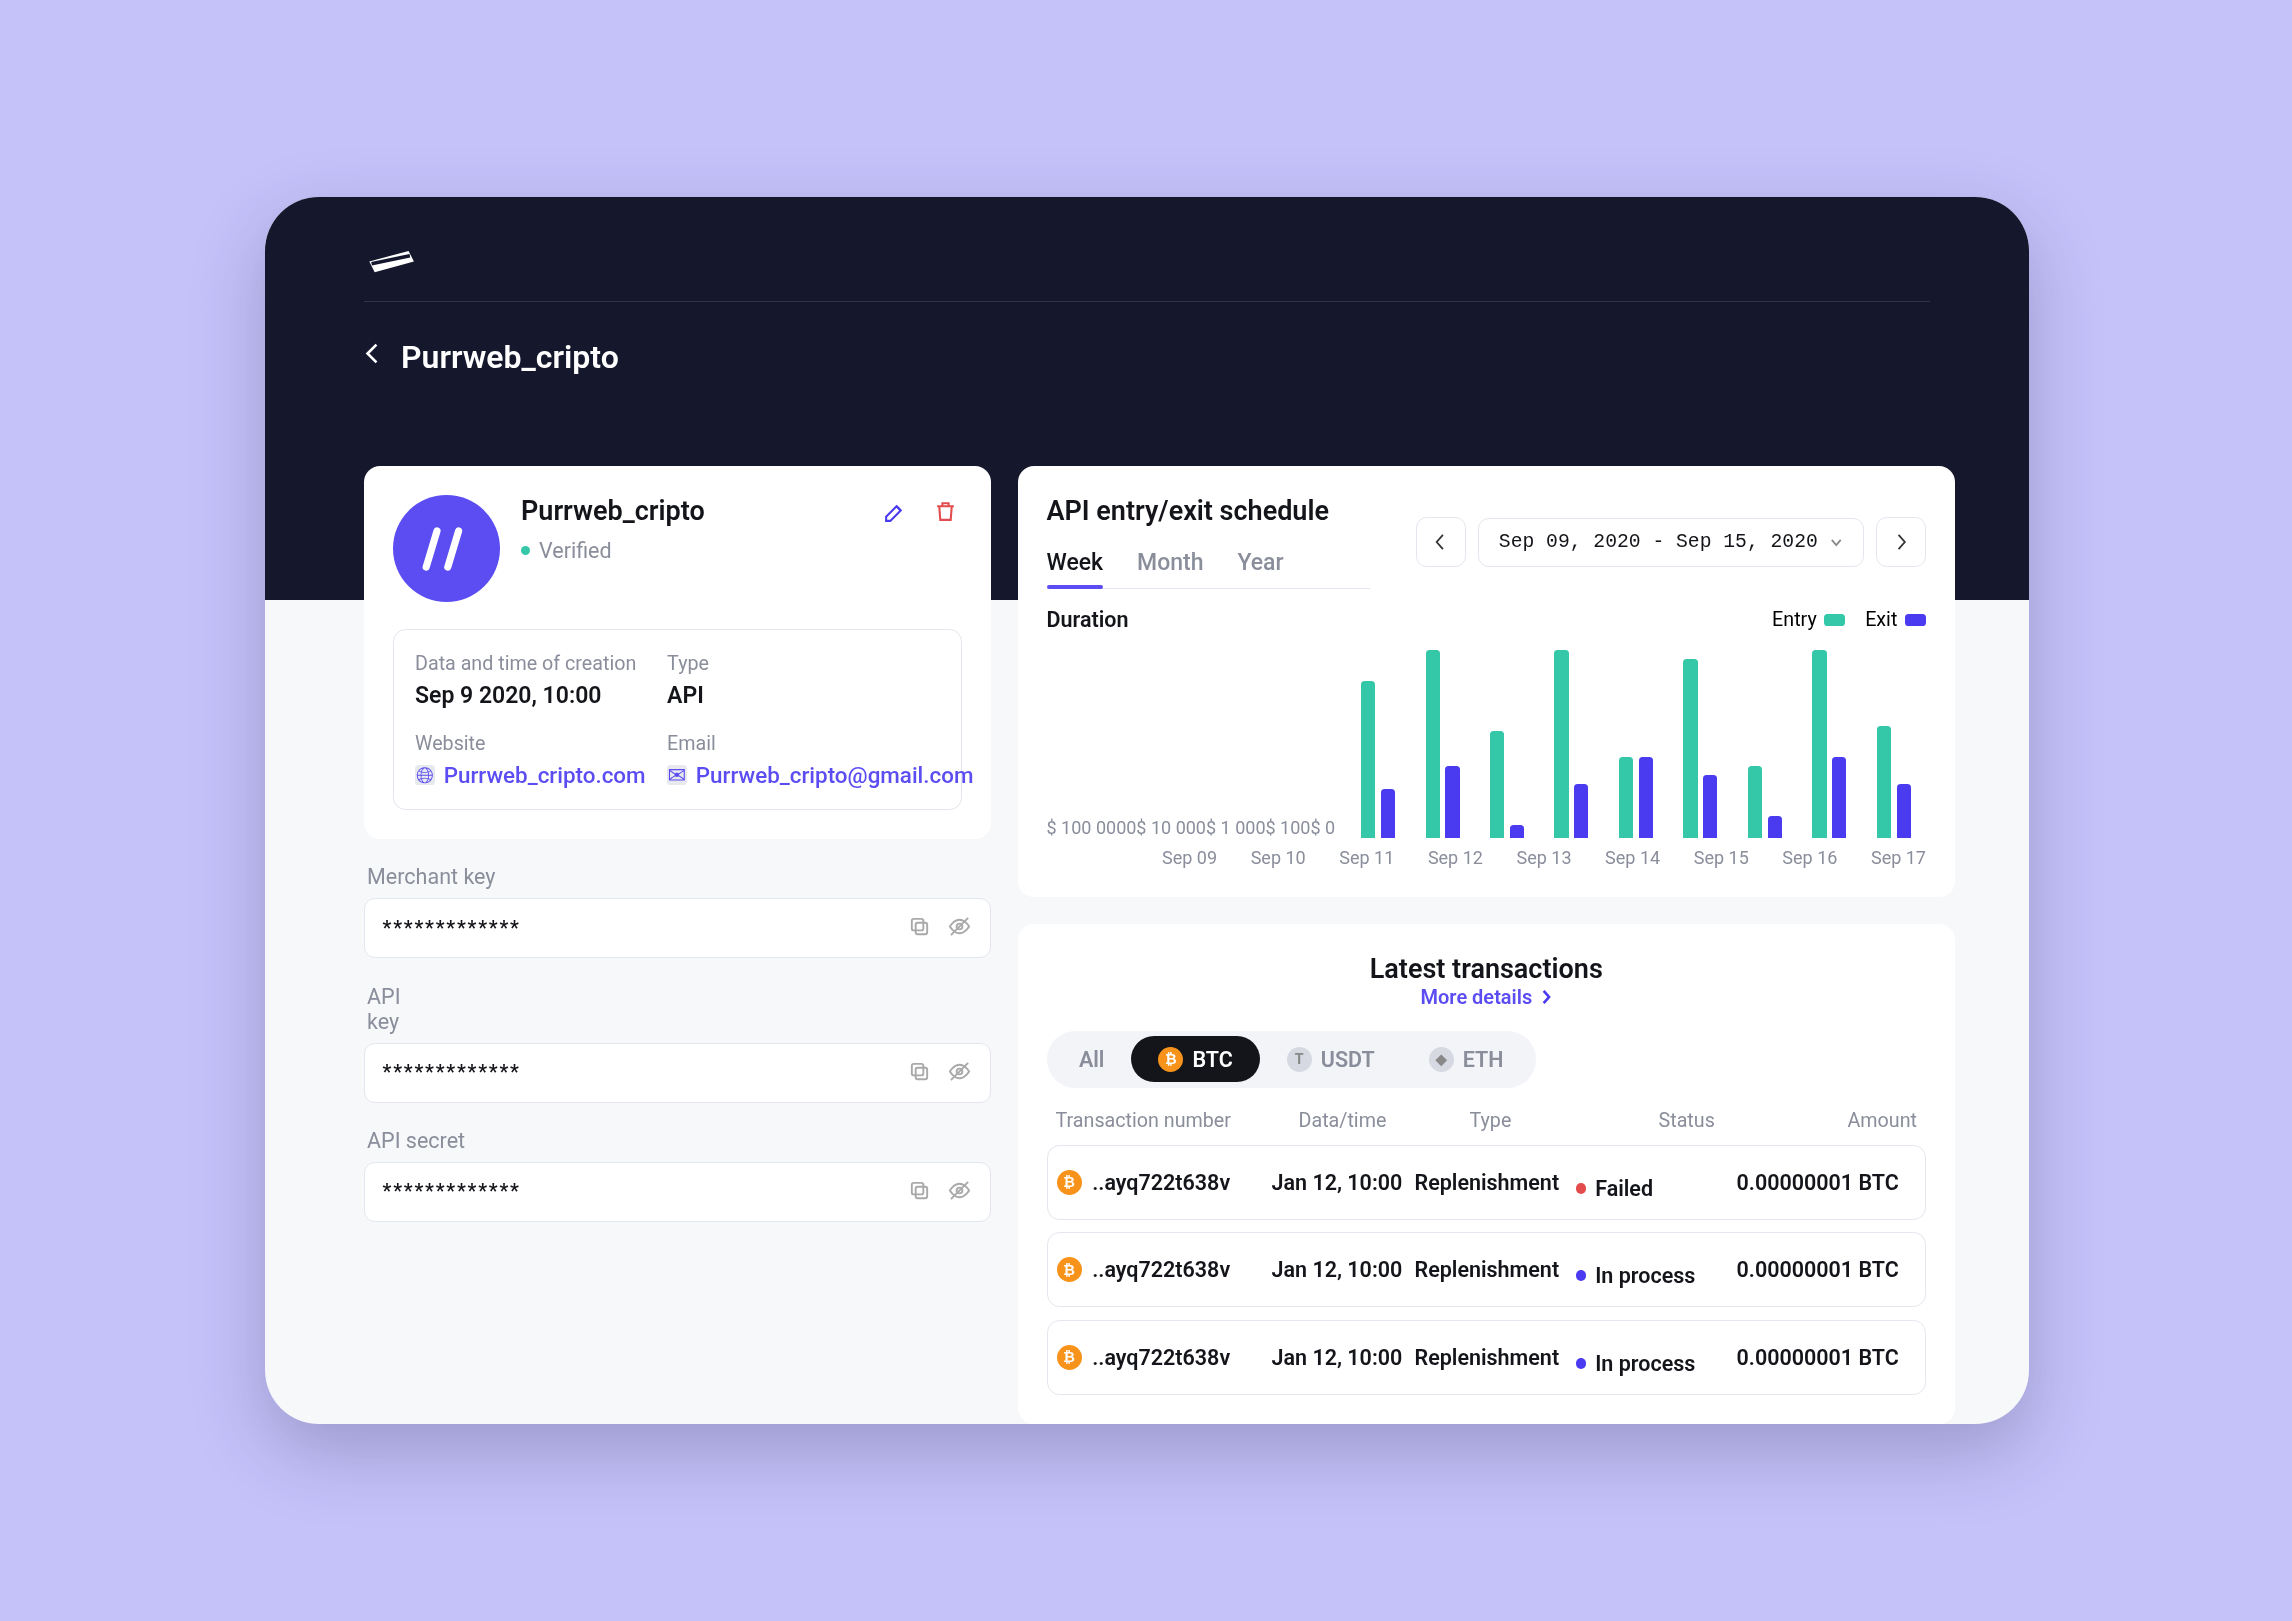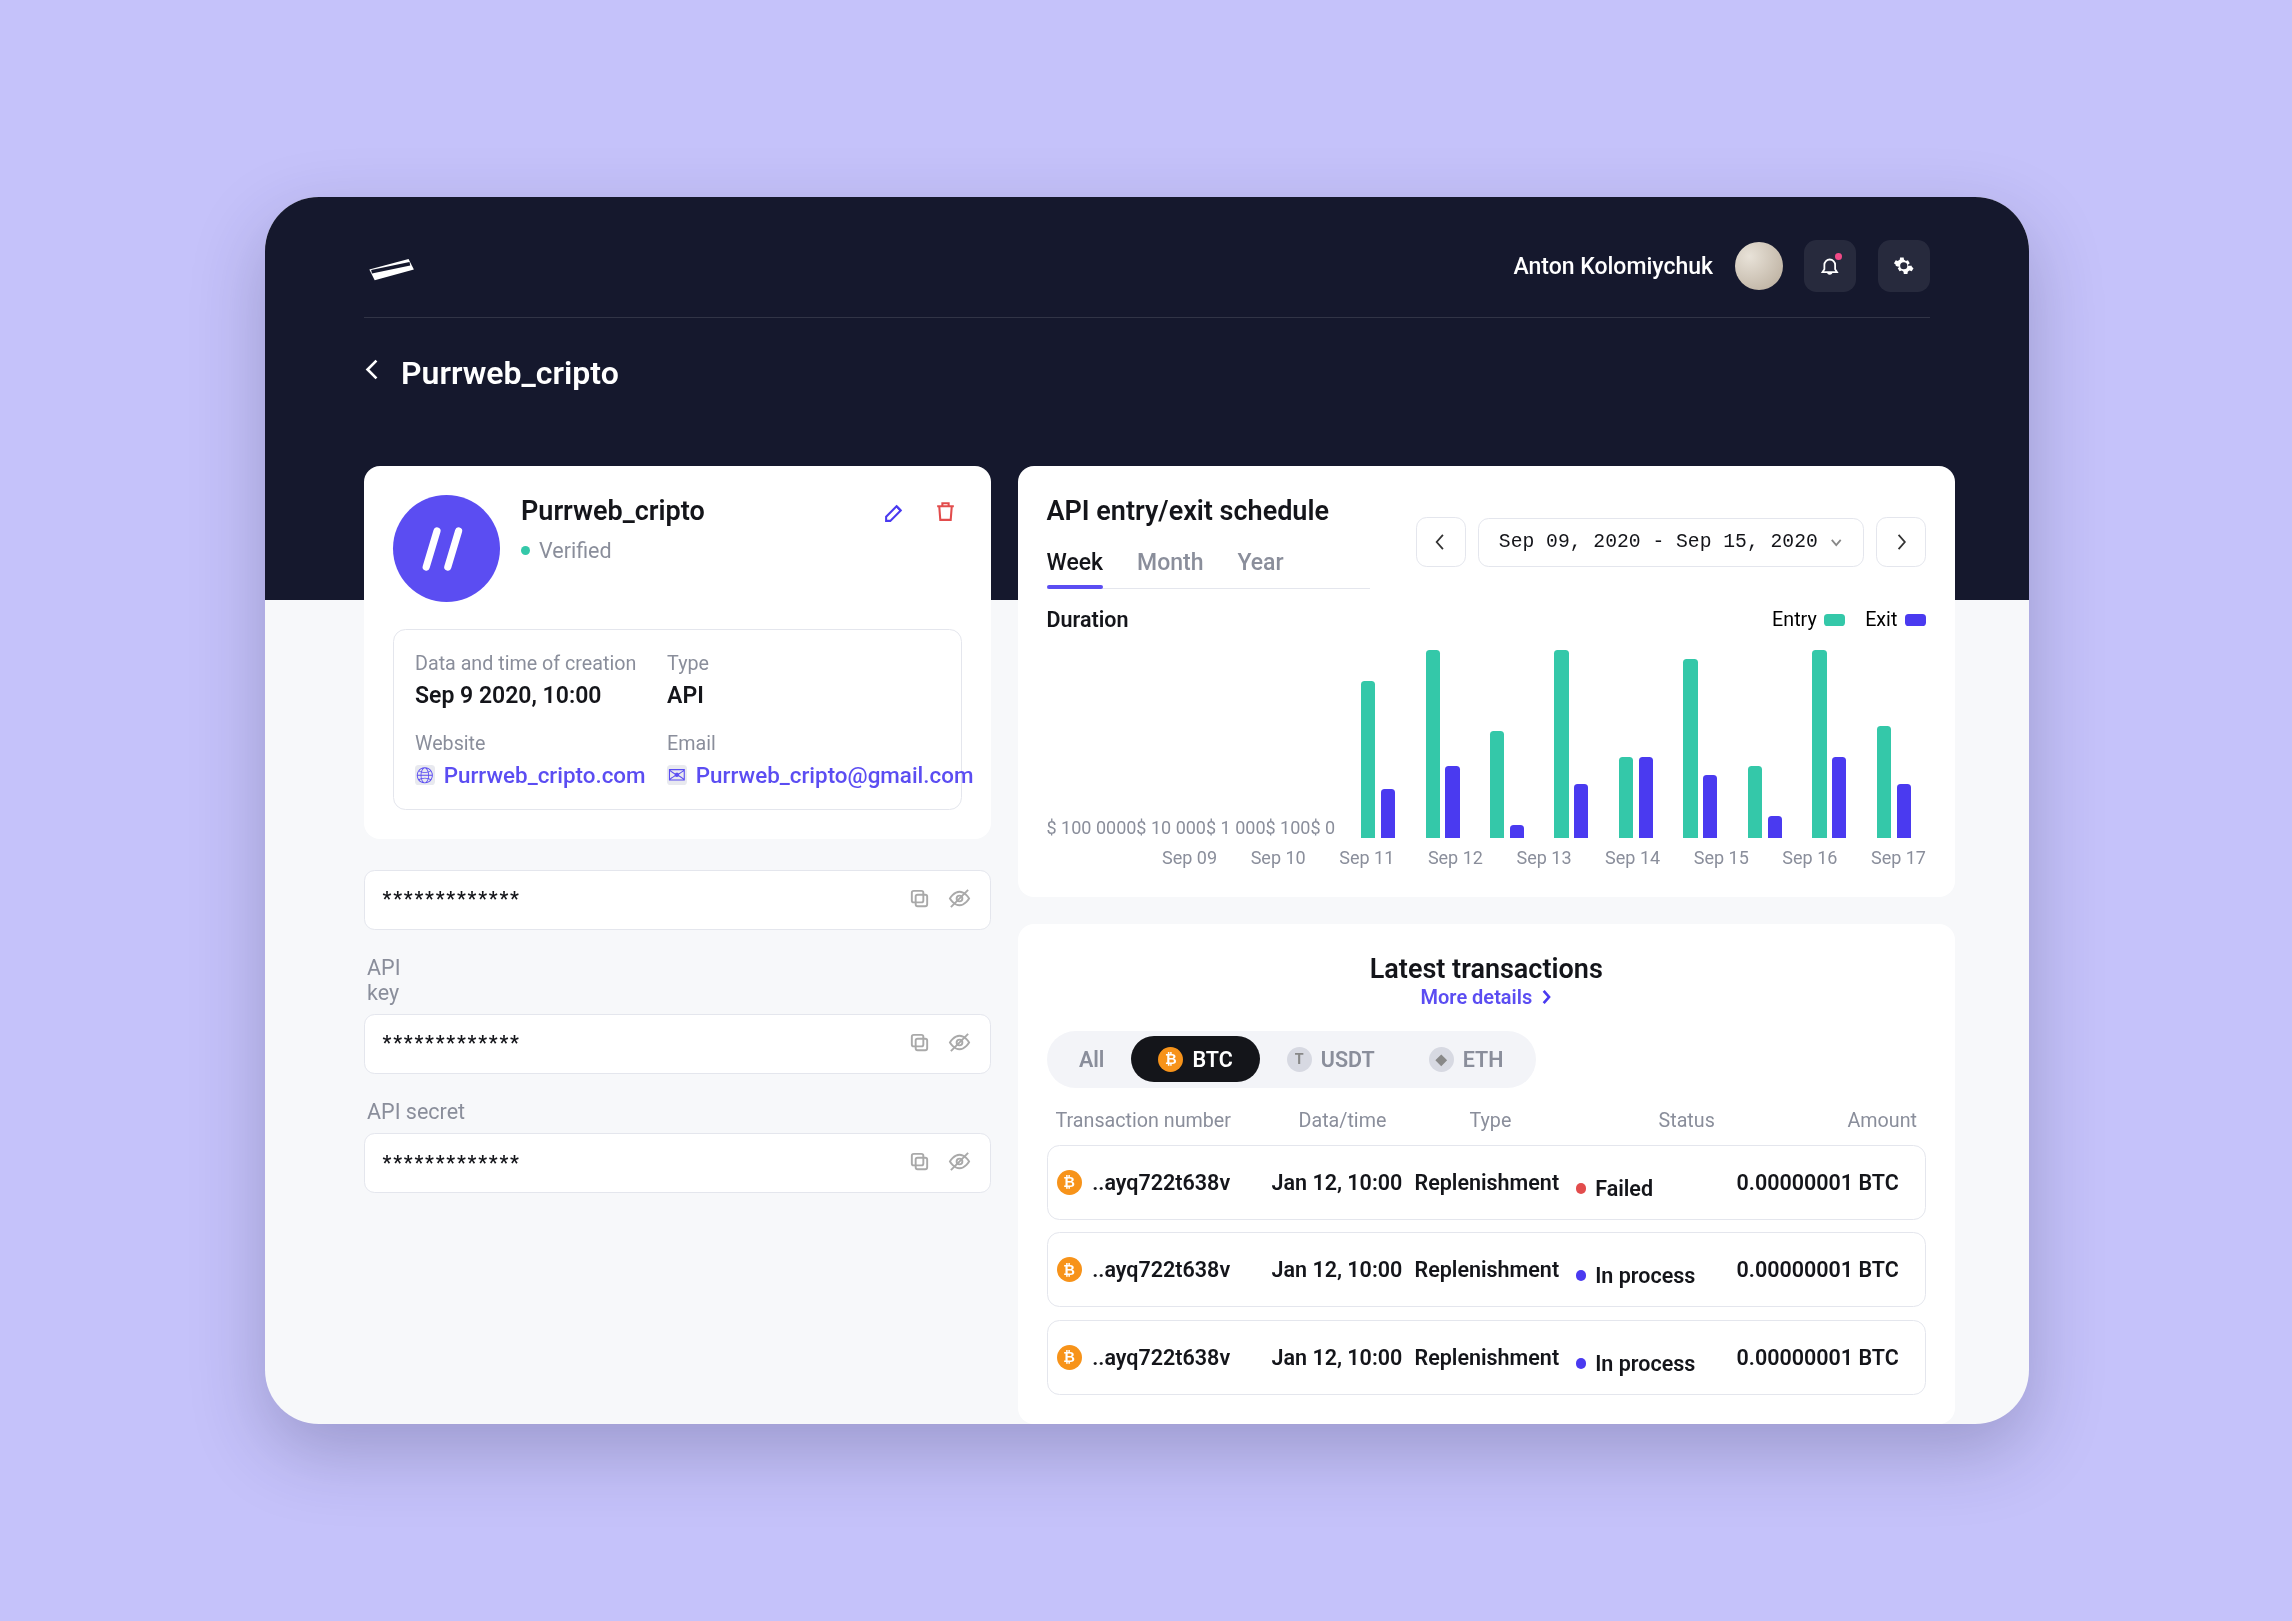--- a/index.html
+++ b/index.html
@@ -152,36 +152,20 @@
   <div class="header-dark">
     <div class="topbar">
       <div class="logo">
         <svg viewBox="0 0 64 40" width="57" height="36">
             <g fill="#fff">
               <polygon points="6,24 50,12 56,24 12,36"></polygon>
               <rect x="8" y="20" width="44" height="4" transform="rotate(-12 30 22)" fill="#15182d"></rect>
             </g>
           </svg>
       </div>
-      <div class="top-right">
-        <span class="user-name">Anton Kolomiychuk</span>
-        <span class="avatar"></span>
-        <div class="icon-btn">
-          <svg width="21.5" height="21.5" viewBox="0 0 24 24" fill="none" stroke="#fff" stroke-width="2">
-              <path d="M18 16v-5a6 6 0 10-12 0v5l-2 3h16l-2-3z"></path>
-              <path d="M10 19a2 2 0 004 0"></path>
-            </svg>
-          <span class="dot"></span>
-        </div>
-        <div class="icon-btn">
-          <svg width="21.5" height="21.5" viewBox="0 0 24 24" fill="#fff">
-              <path d="M12 8a4 4 0 100 8 4 4 0 000-8zm9 4a7 7 0 01-.1 1.2l2 1.6-2 3.4-2.4-.8a7 7 0 01-2 1.2l-.4 2.6h-4l-.4-2.6a7 7 0 01-2-1.2l-2.4.8-2-3.4 2-1.6A7 7 0 013 12a7 7 0 01.1-1.2l-2-1.6 2-3.4 2.4.8a7 7 0 012-1.2L7.9 2.8h4l.4 2.6a7 7 0 012 1.2l2.4-.8 2 3.4-2 1.6c.07.4.1.8.1 1.2z"></path>
-            </svg>
-        </div>
-      </div>
     </div>
     <div class="breadcrumb-row">
       <span class="chev-back">
         <svg width="16" height="25" viewBox="0 0 18 28" fill="none" stroke="#fff" stroke-width="3">
             <polyline points="14,4 4,14 14,24"></polyline>
           </svg>
       </span>
       <span class="page-title">Purrweb_cripto</span>
     </div>
   </div>
@@ -242,20 +226,21 @@
               <div class="link-value">
                 <span class="mini-icon">✉︎</span>
                 <span>Purrweb_cripto@gmail.com</span>
               </div>
             </div>
           </div>
         </div>
       </div>
 
       <div>
+        <div class="section-label">Merchant key</div>
         <div class="key-field">
           <span class="key-value">*************</span>
           <div class="key-actions">
             <span class="key-action"><svg width="23" height="23" viewBox="0 0 24 24" fill="none" stroke="#555" stroke-width="2">
                   <rect x="8" y="8" width="12" height="12" rx="2"></rect>
                   <rect x="4" y="4" width="12" height="12" rx="2"></rect>
                 </svg></span>
             <span class="key-action"><svg width="25" height="23" viewBox="0 0 24 24" fill="none" stroke="#555" stroke-width="2">
                   <path d="M2 12s4-7 10-7 10 7 10 7-4 7-10 7-10-7-10-7z"></path>
                   <circle cx="12" cy="12" r="3"></circle>

